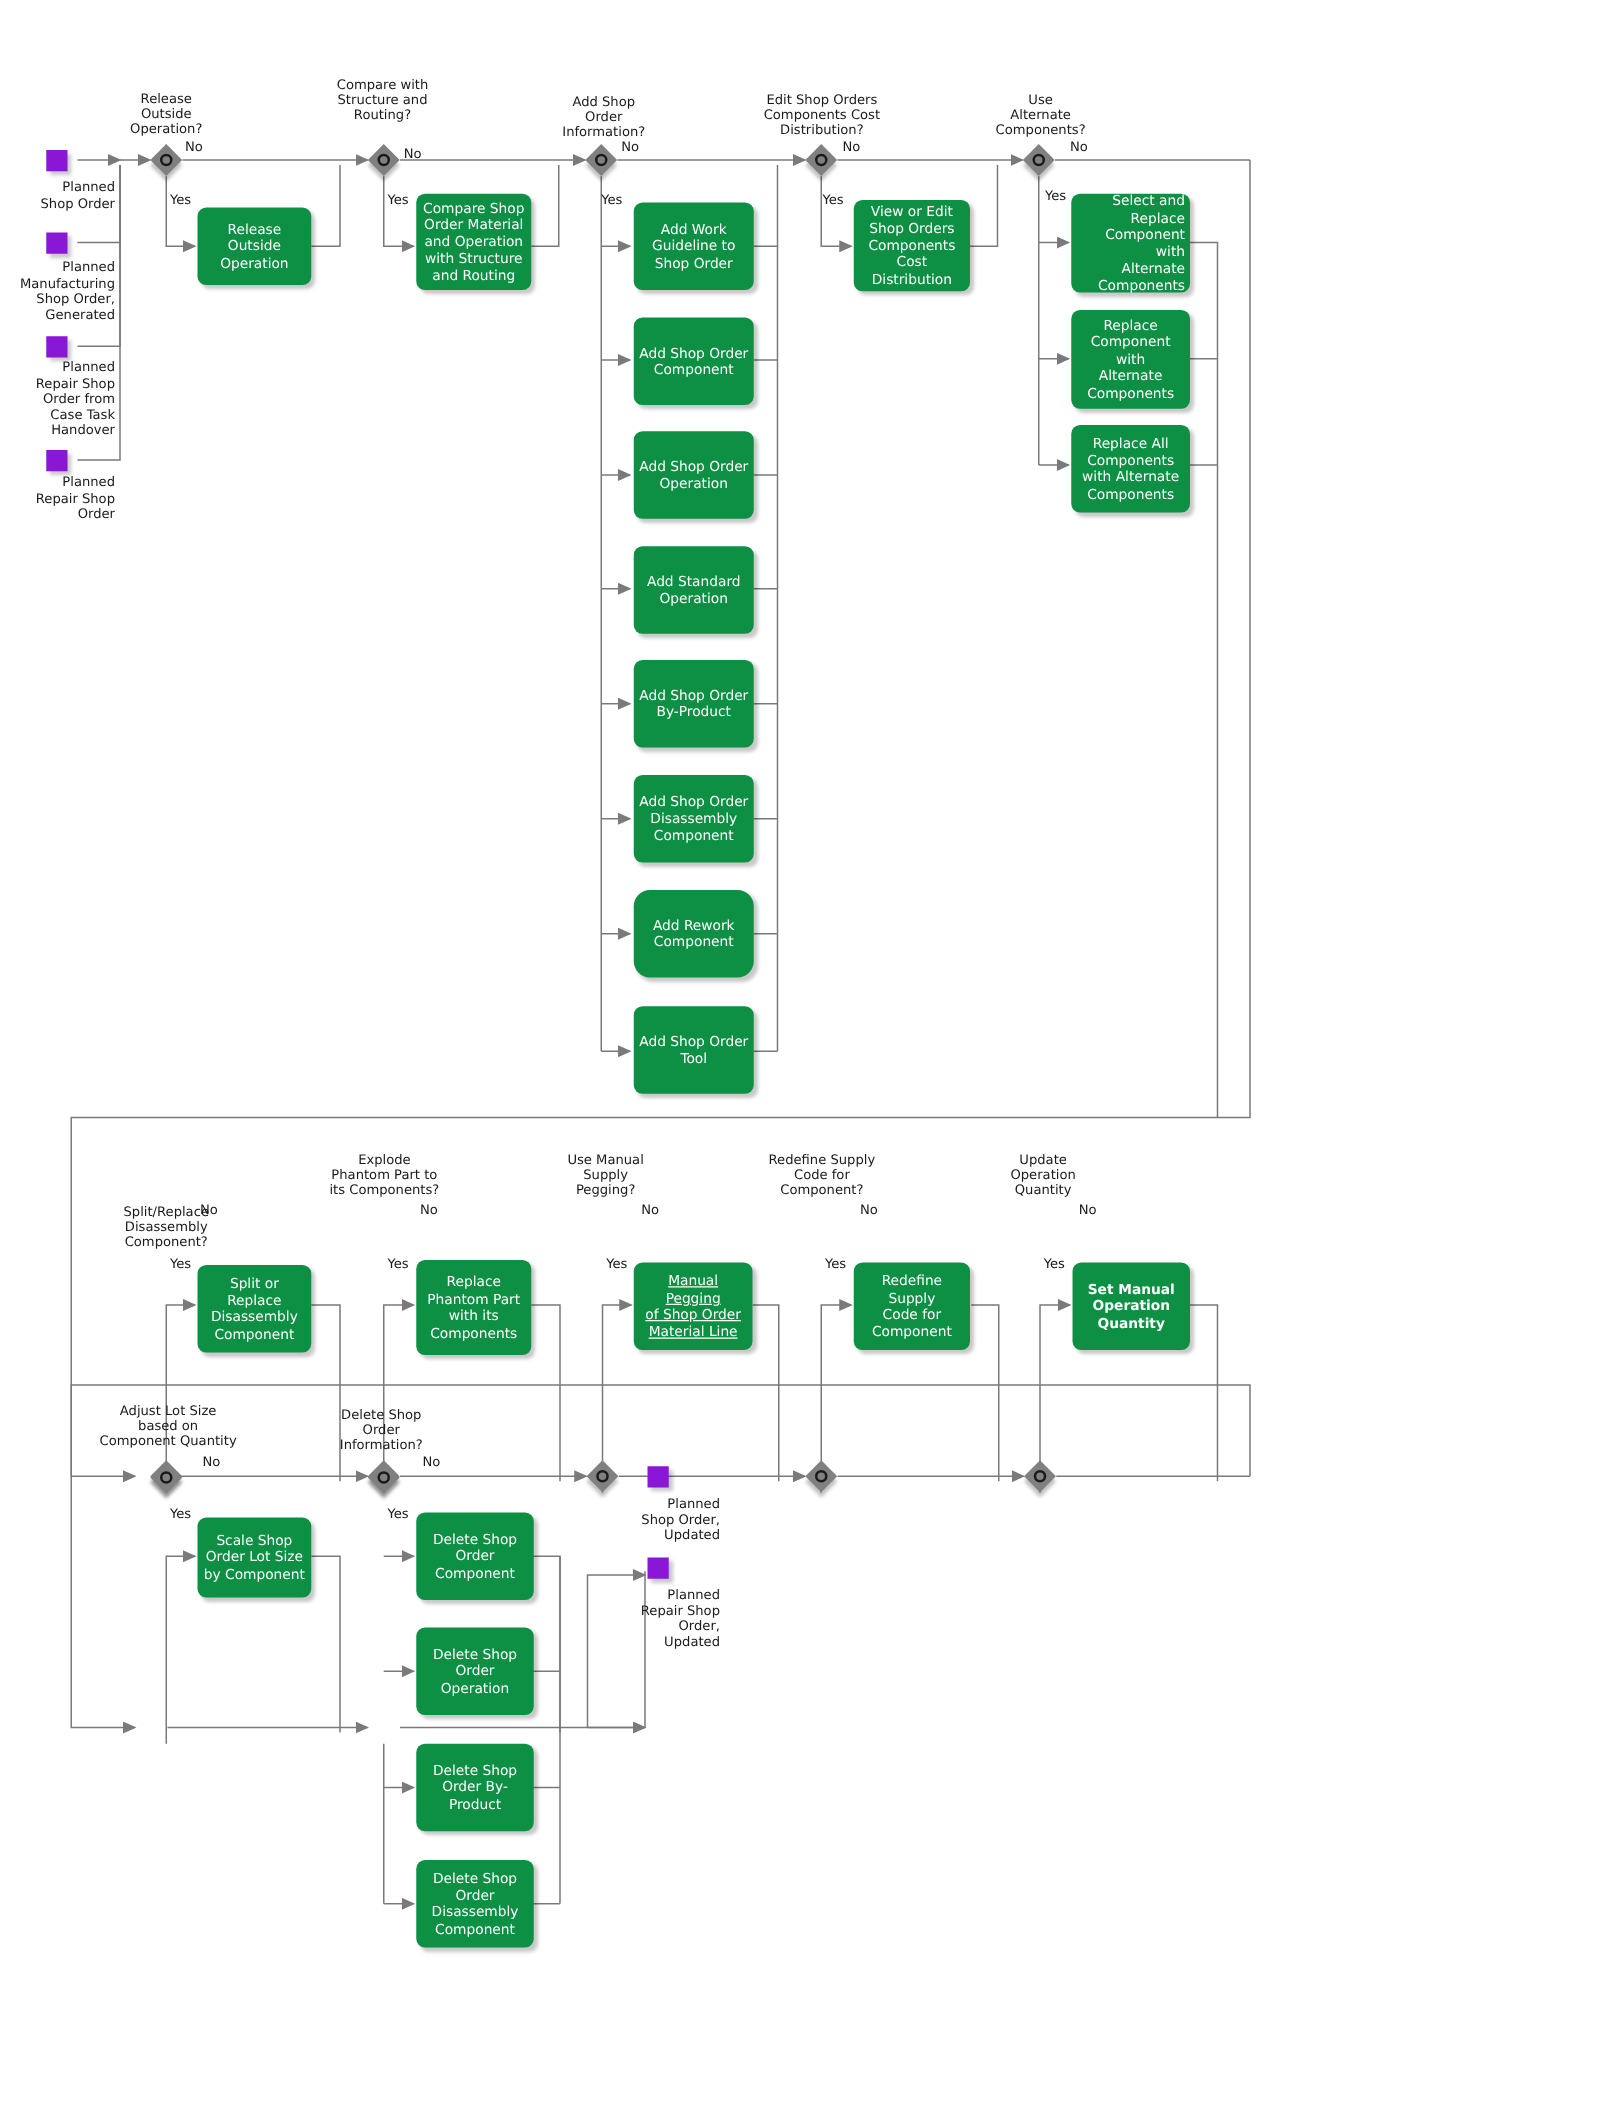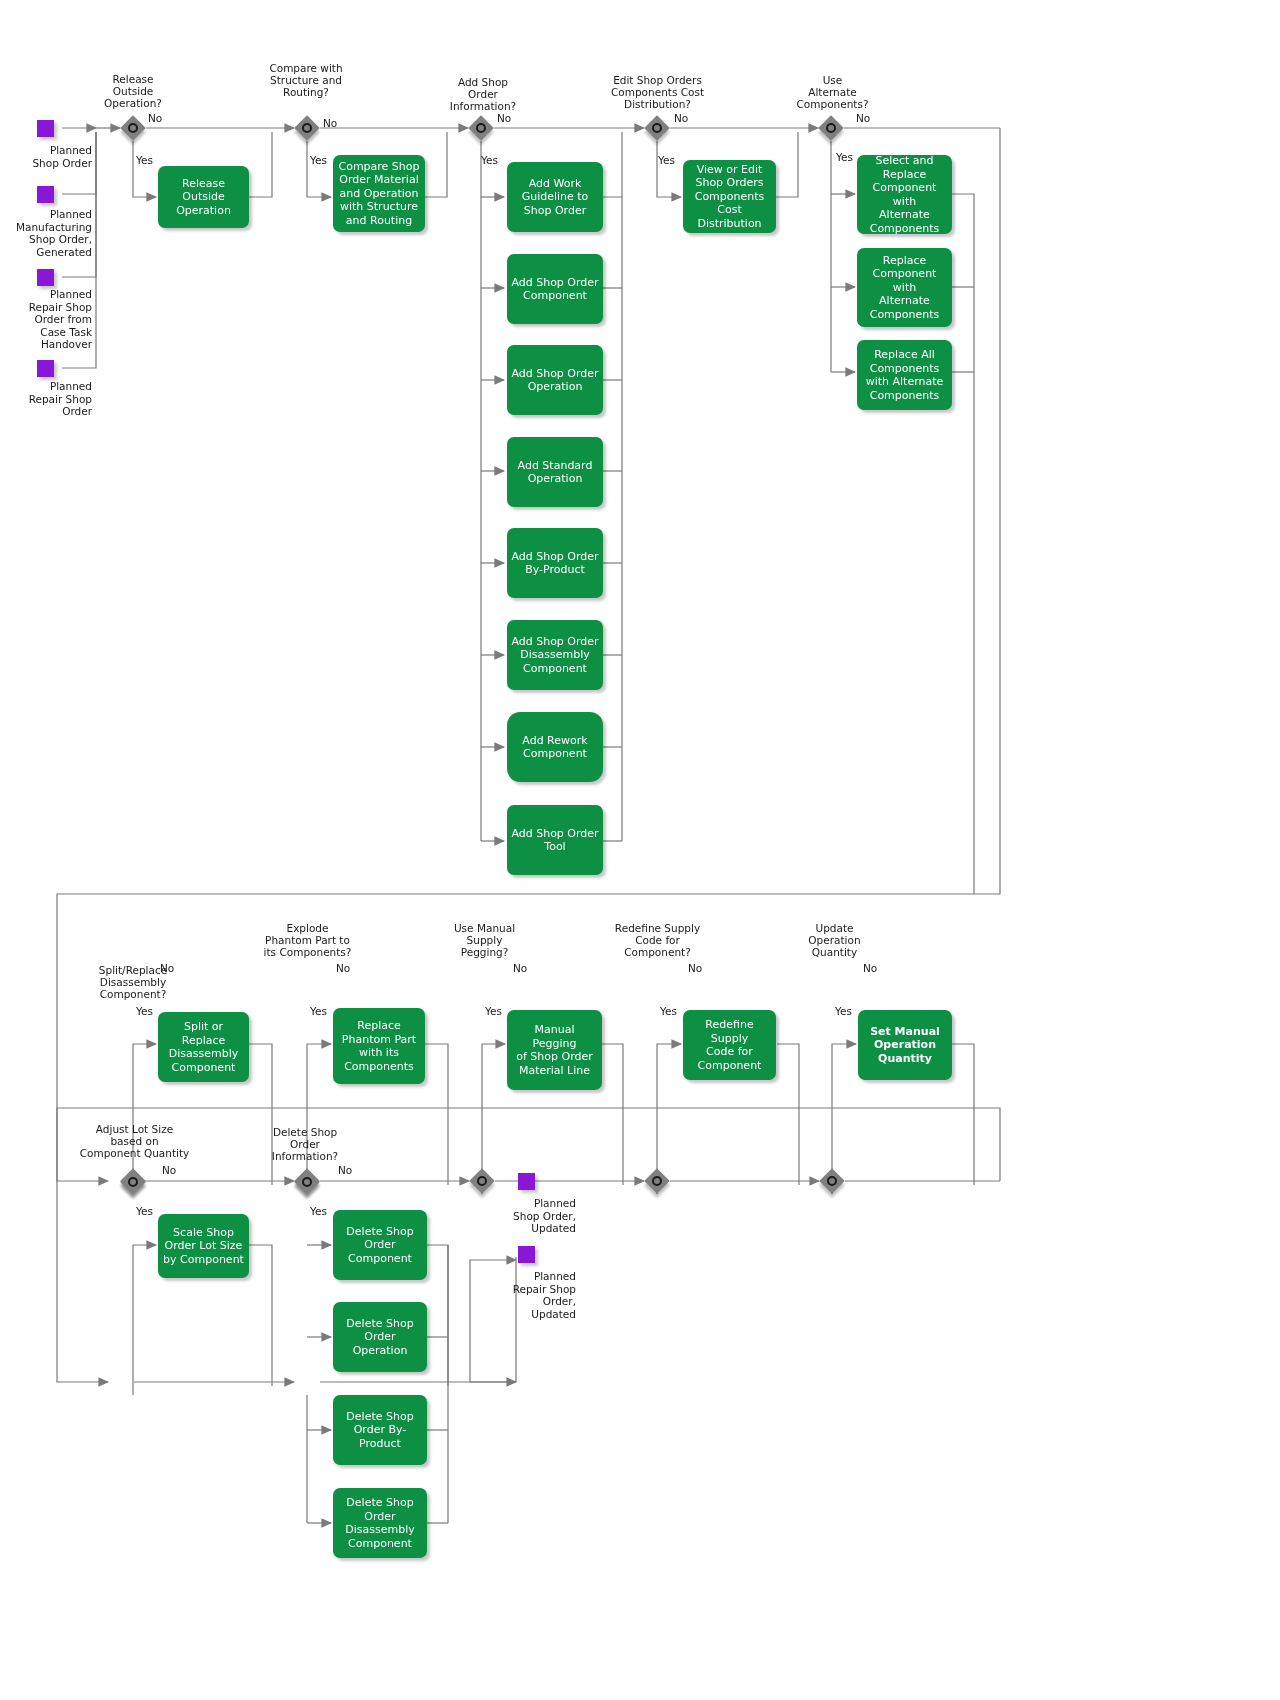--- a/index.html
+++ b/index.html
@@ -316,21 +316,21 @@
   <div class="node task" style="left: 507px; top: 712px; width: 96px; height: 70px; white-space: pre-line; border-radius: 13px;">Add Rework
 Component</div>
   <div class="node task" style="left: 507px; top: 805px; width: 96px; height: 70px; white-space: pre-line;">Add Shop Order
 Tool</div>
 
   <div class="node task" style="left: 683px; top: 160px; width: 93px; height: 73px; white-space: pre-line;">View or Edit
 Shop Orders
 Components
 Cost Distribution</div>
 
-  <div class="node task" style="left: 857px; top: 155px; width: 95px; height: 79px; white-space: pre-line;">Select and
+  <div class="node task" style="left: 857px; top: 155px; width: 95px; height: 79px; white-space: pre-line; text-align: right;">Select and
 Replace
 Component with
 Alternate
 Components</div>
   <div class="node task" style="left: 857px; top: 248px; width: 95px; height: 79px; white-space: pre-line;">Replace
 Component
 with
 Alternate
 Components</div>
   <div class="node task" style="left: 857px; top: 340px; width: 95px; height: 70px; white-space: pre-line;">Replace All
@@ -388,21 +388,21 @@
   <div class="edge-label" style="left:863px; top:962px;">No</div>
   <div class="edge-label" style="left:835px; top:1005px;">Yes</div>
 
   <div class="node task" style="left: 158px; top: 1012px; width: 91px; height: 70px; white-space: pre-line;">Split or Replace
 Disassembly
 Component</div>
   <div class="node task" style="left: 333px; top: 1008px; width: 92px; height: 76px; white-space: pre-line;">Replace
 Phantom Part
 with its
 Components</div>
-  <div class="node task" style="left: 507px; top: 1010px; width: 95px; height: 80px; white-space: pre-line;">Manual Pegging
+  <div class="node task" style="left: 507px; top: 1010px; width: 95px; height: 70px; white-space: pre-line; text-decoration: underline;">Manual Pegging
 of Shop Order
 Material Line</div>
   <div class="node task" style="left: 683px; top: 1010px; width: 93px; height: 70px; white-space: pre-line;">Redefine Supply
 Code for
 Component</div>
   <div class="node task" style="left: 858px; top: 1010px; width: 94px; height: 70px; white-space: pre-line; font-weight: bold;">Set Manual
 Operation
 Quantity</div>
 
   <div class="node gateway" style="left:120px; top:1169px;">

